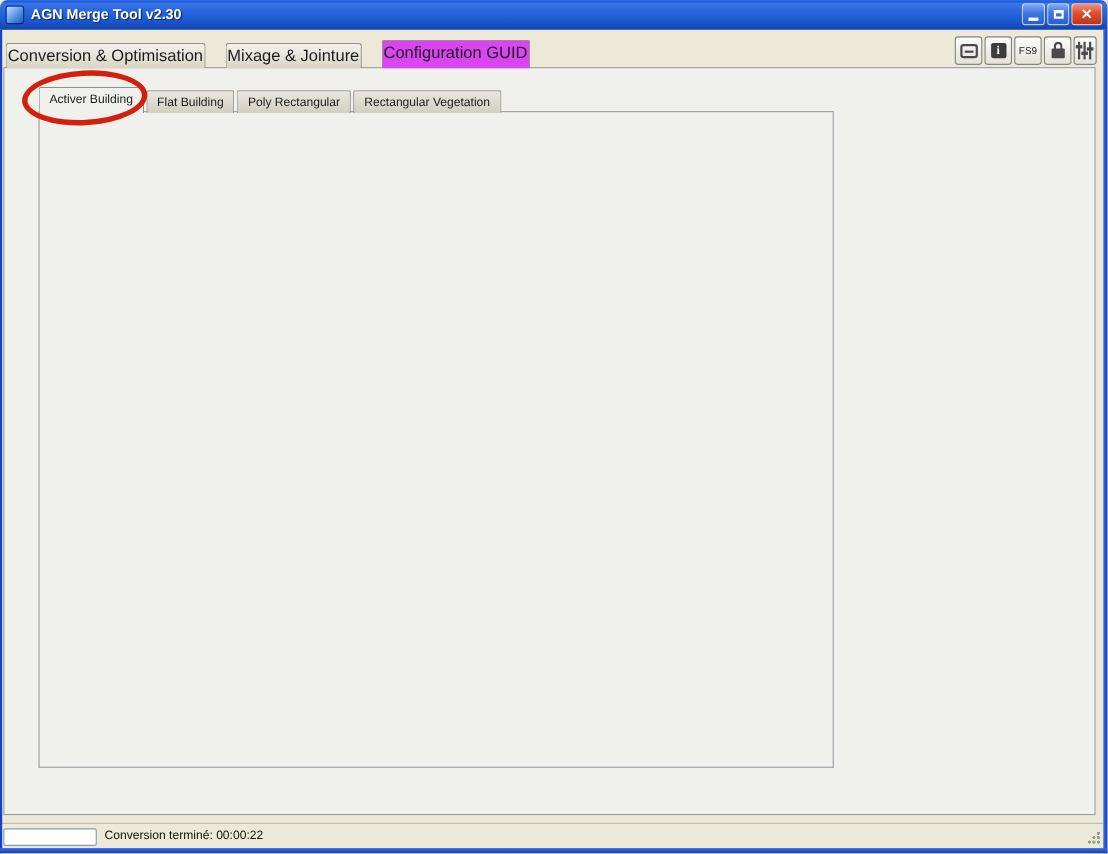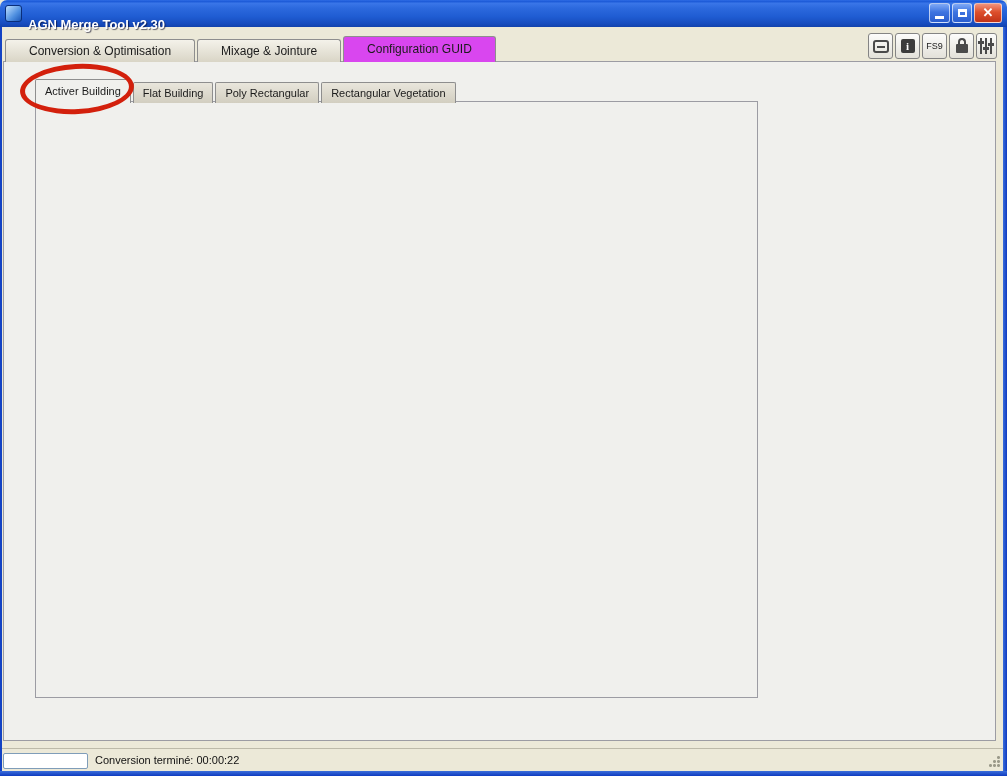--- a/index.html
+++ b/index.html
@@ -7,34 +7,34 @@
   body { font-family:"Liberation Sans", sans-serif; }
   .window{ position:relative; width:1007px; height:776px; background:#ECE9D8; overflow:hidden; }
 
   
   .titlebar{ position:absolute; left:0; top:0; width:1007px; height:27px;
     background:linear-gradient(180deg,#2E6BE4 0%,#1D5BD8 6%,#3A76E8 12%,#2C69DE 30%,#1F5CD2 62%,#174CBE 88%,#1242AC 100%);
     border-radius:7px 7px 0 0; }
   .app-icon{ position:absolute; left:5px; top:5px; width:17px; height:17px; border-radius:3px;
     background:linear-gradient(135deg,#BFE0FF,#4E8FE0 60%,#1B57B8); border:1px solid #0A2E7A; }
   .win-title{ position:absolute; left:28px; top:0; height:27px; line-height:26px; color:#fff;
-    font-size:13px; font-weight:bold; text-shadow:1px 1px 1px rgba(0,0,30,.6);margin-top:12px; }
+    font-size:13px; font-weight:bold; text-shadow:1px 1px 1px rgba(0,0,30,.6); }
   .cap-btn{ position:absolute; top:3px; height:20px; border-radius:3px; border:1px solid rgba(255,255,255,.65);
     background:linear-gradient(180deg,#7FA9F6 0%,#3E74E0 45%,#2A5ECF 100%);
     display:flex; align-items:center; justify-content:center; cursor:default; }
   .cap-btn.close{ background:linear-gradient(180deg,#F0937C 0%,#DD4F2C 45%,#C13318 100%); }
   .glyph-min{ width:9px; height:3px; background:#fff; margin-top:9px; }
   .glyph-max{ width:9px; height:8px; border:2px solid #fff; border-top-width:3px; background:transparent; }
   .glyph-close{ color:#fff; font-size:13px; font-weight:bold; line-height:18px; }
 
   
   .main-tabs{ position:absolute; left:5px; top:36px; display:flex; align-items:flex-end; z-index:5; }
-  .tab{ height:23px; line-height:22px; padding:0 23px; font-size:12px; color:#1b1b1b;
+  .tab{ height:23px; line-height:22px; padding:0 1px; font-size:15px; color:#1b1b1b;
     background:linear-gradient(180deg,#F4F2EA,#D9D5C6); border:1px solid #8E8E8E; border-bottom:none;
-    border-radius:3px 3px 0 0; margin-right:2px; white-space:nowrap; }
+    border-radius:3px 3px 0 0; margin-right:18px; white-space:nowrap; }
   .tab.active{ height:26px; line-height:24px; background:#d946ef; position:relative; z-index:6; }
   .toolbar{ position:absolute; left:868px; top:33px; display:flex; z-index:5; }
   .tool-btn{ width:25px; height:26px; margin-right:2px; border:1px solid #848484; border-radius:3px;
     background:linear-gradient(180deg,#FCFCFB,#E3E1D9); display:flex; align-items:center; justify-content:center; }
   .fs9{ font-size:9px; font-weight:normal; color:#222; }
 
   
   .main-panel{ position:absolute; left:3px; top:61px; width:993px; height:680px;
     background:#F0F0ED; border:1px solid #9C9CA3; z-index:1; }
 

